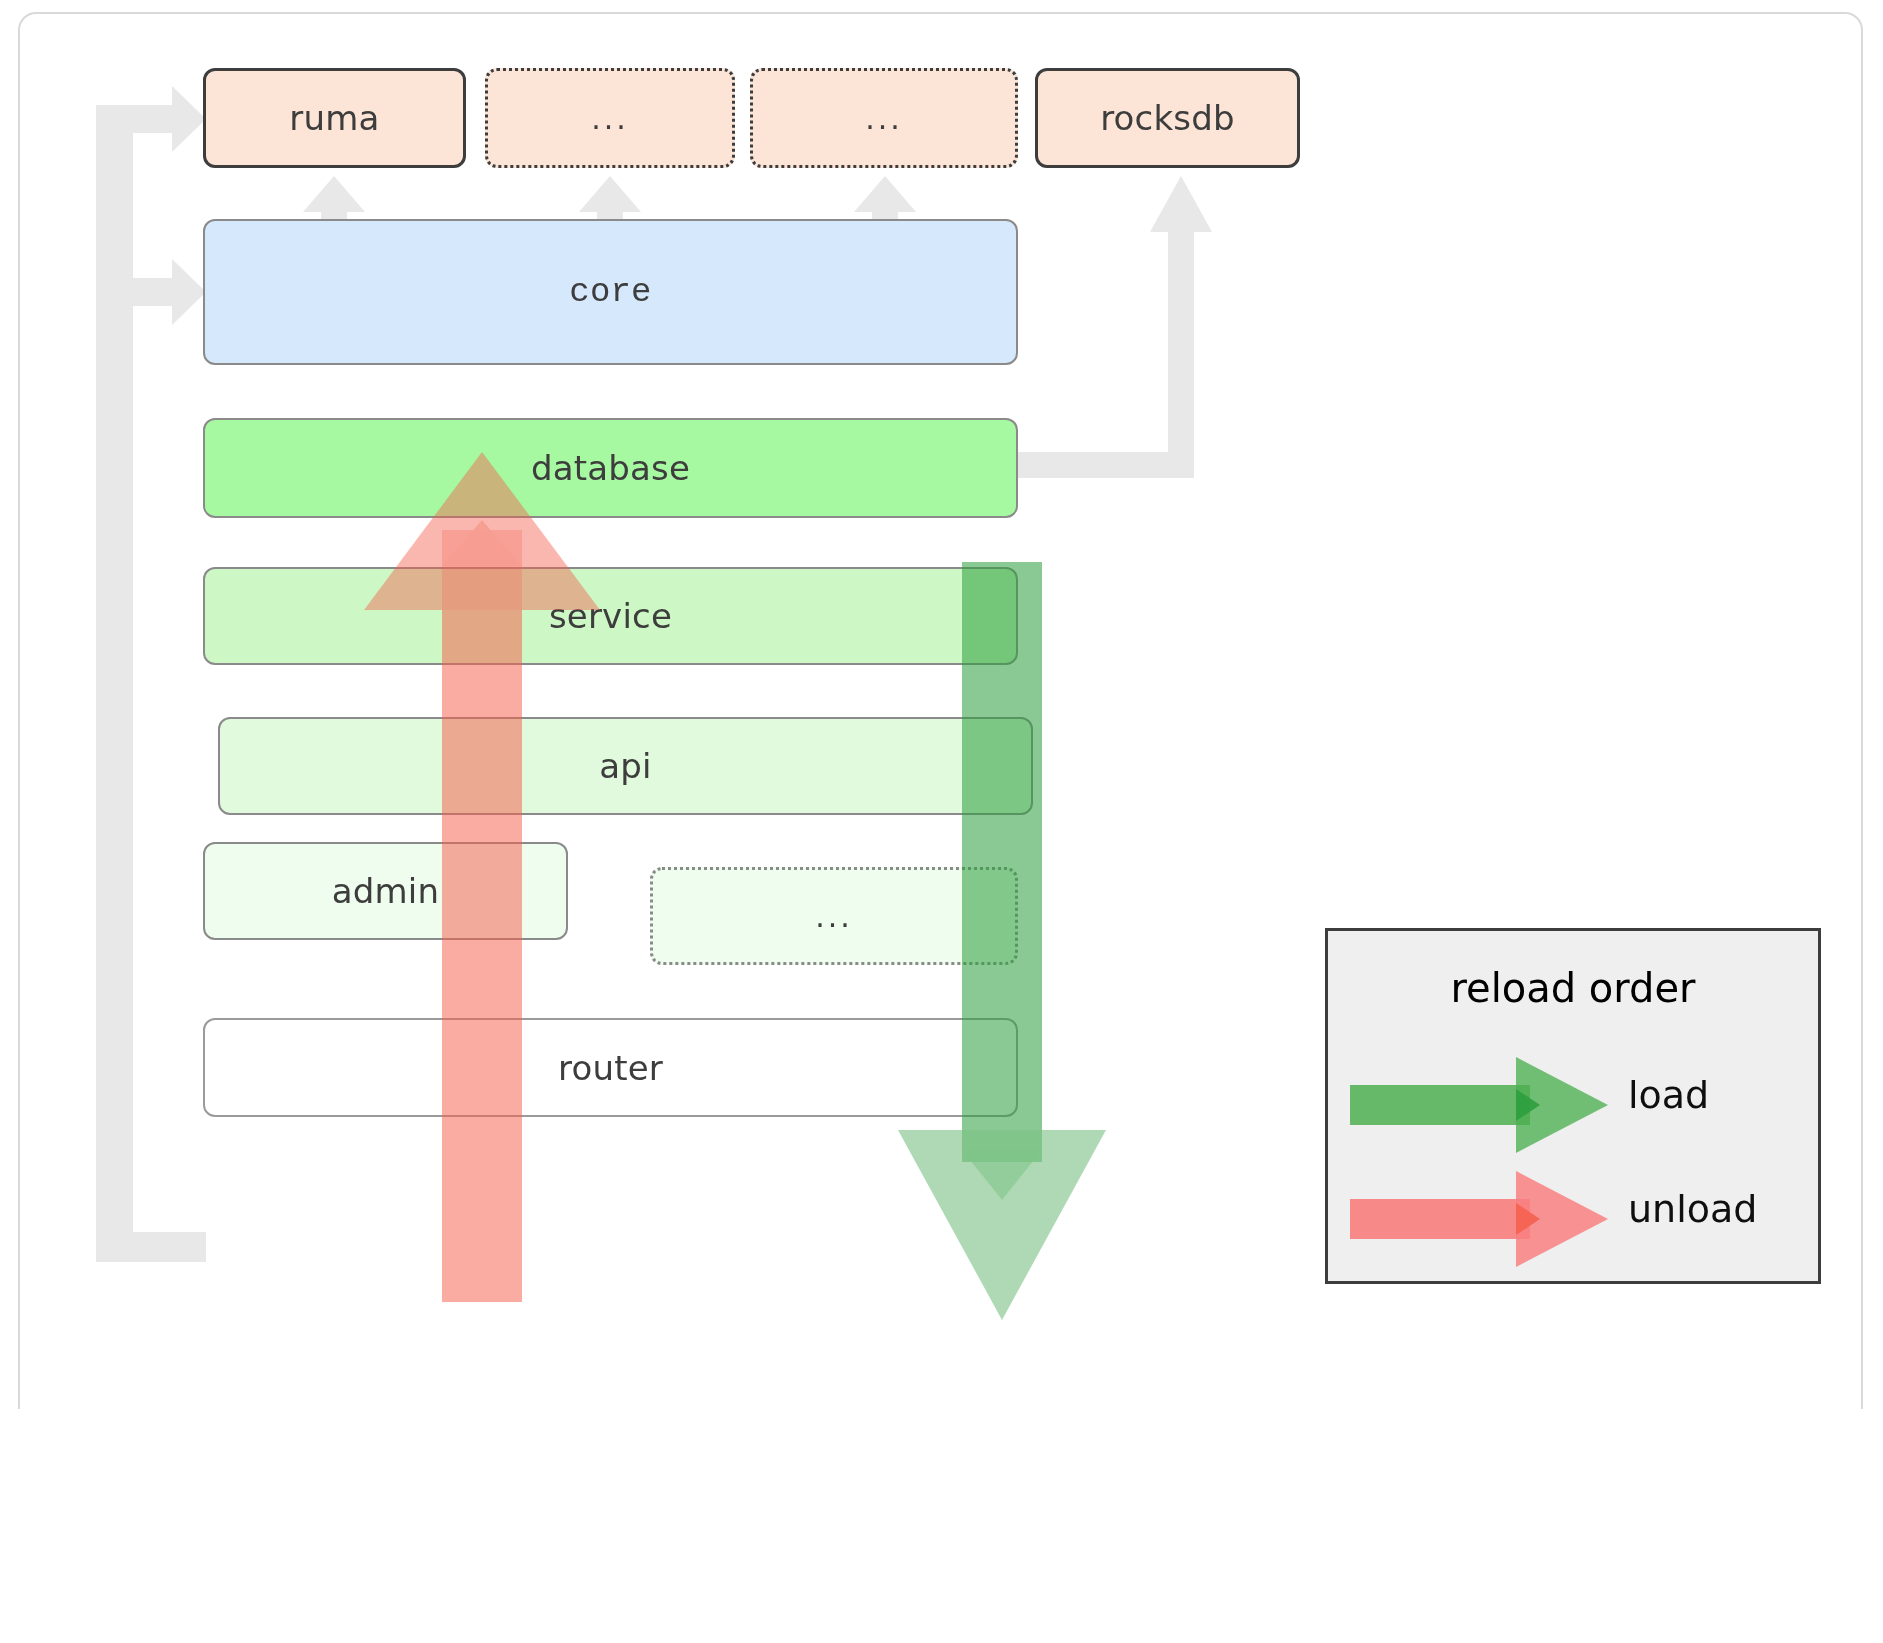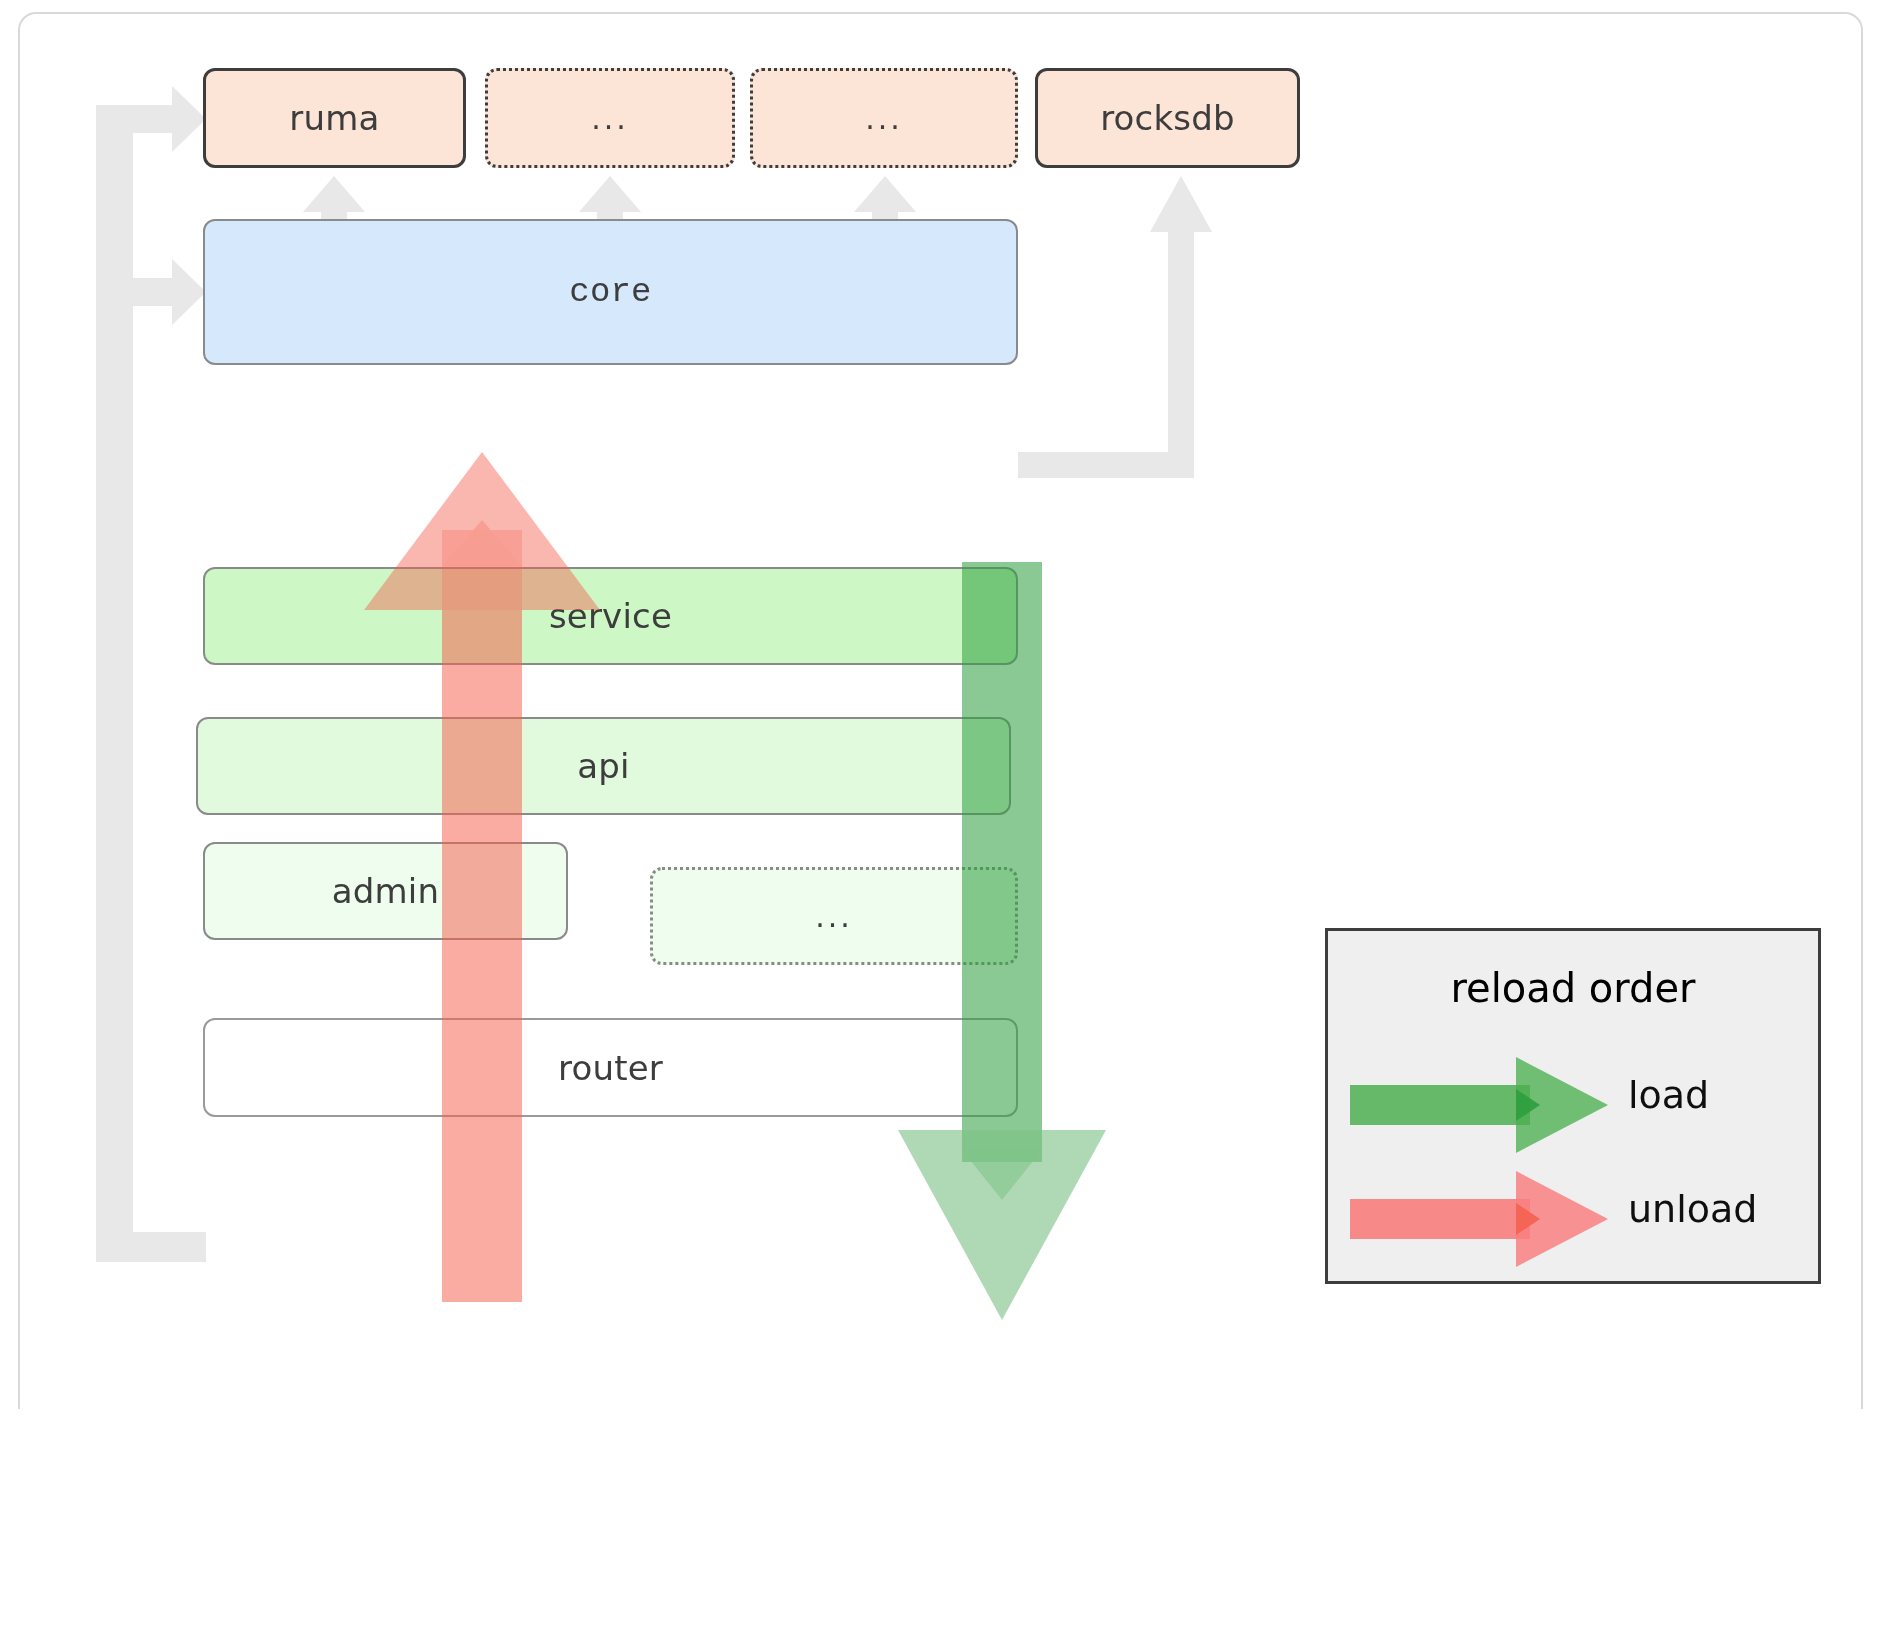--- a/index.html
+++ b/index.html
@@ -105,26 +105,29 @@
   </div>
 
   <div class="node solid dark-solid peach" style="left:1035px;top:68px;width:265px;height:100px;">
     <span>rocksdb</span>
   </div>
 
   <div class="node solid blue" style="left:203px;top:219px;width:815px;height:146px;">
     <span>core</span>
   </div>
 
+  <div class="node solid g1" style="left:203px;top:418px;width:815px;height:100px;">
+    <span>database</span>
+  </div>
 
   <div class="node solid g2" style="left:203px;top:567px;width:815px;height:98px;">
     <span>service</span>
   </div>
 
-  <div class="node solid g3" style="left:196px;top:717px;width:815px;height:98px;">
+  <div class="node solid g3" style="left:218px;top:717px;width:815px;height:98px;">
     <span>api</span>
   </div>
 
   <div class="node solid g4" style="left:203px;top:842px;width:365px;height:98px;">
     <span>admin</span>
   </div>
 
   <div class="node dotted g4" style="left:650px;top:867px;width:368px;height:98px;border-color:#8a8a8a;">
     <span class="ellipsis">...</span>
   </div>

